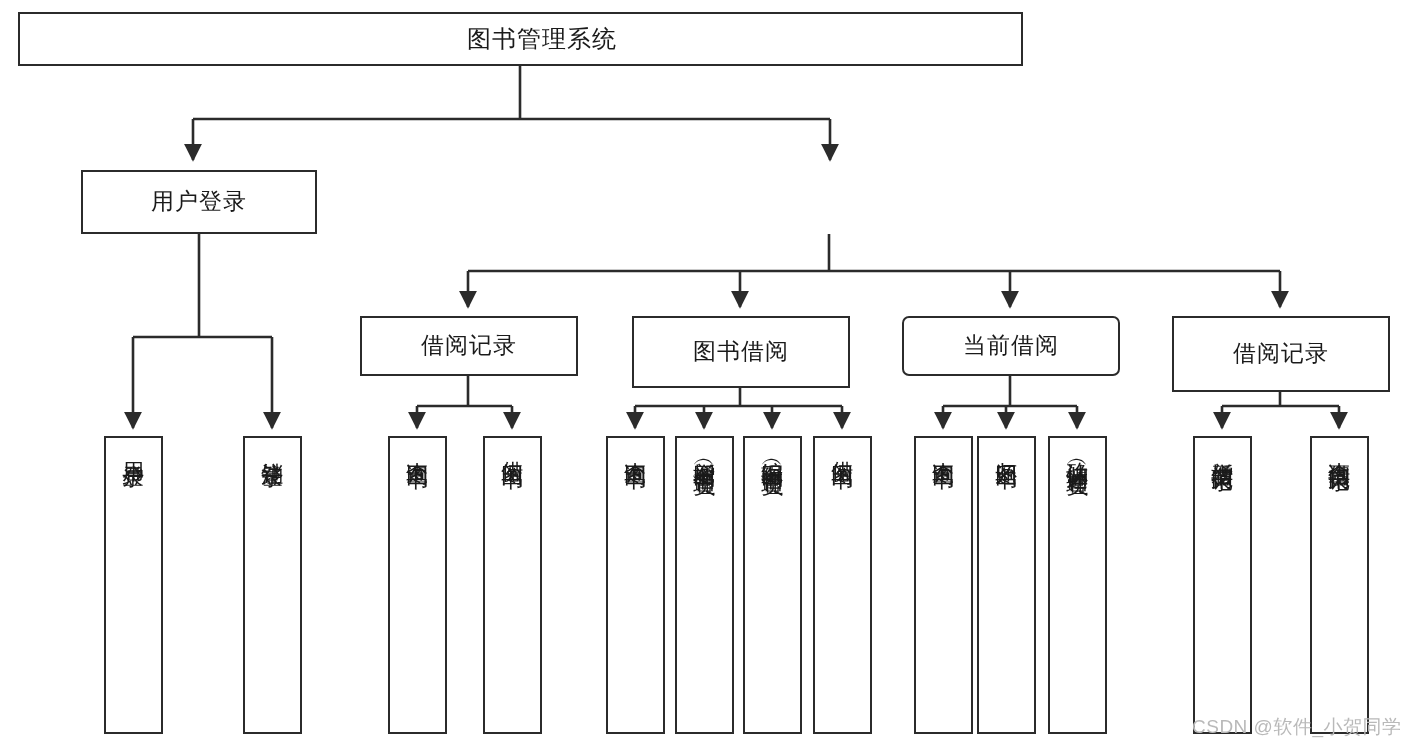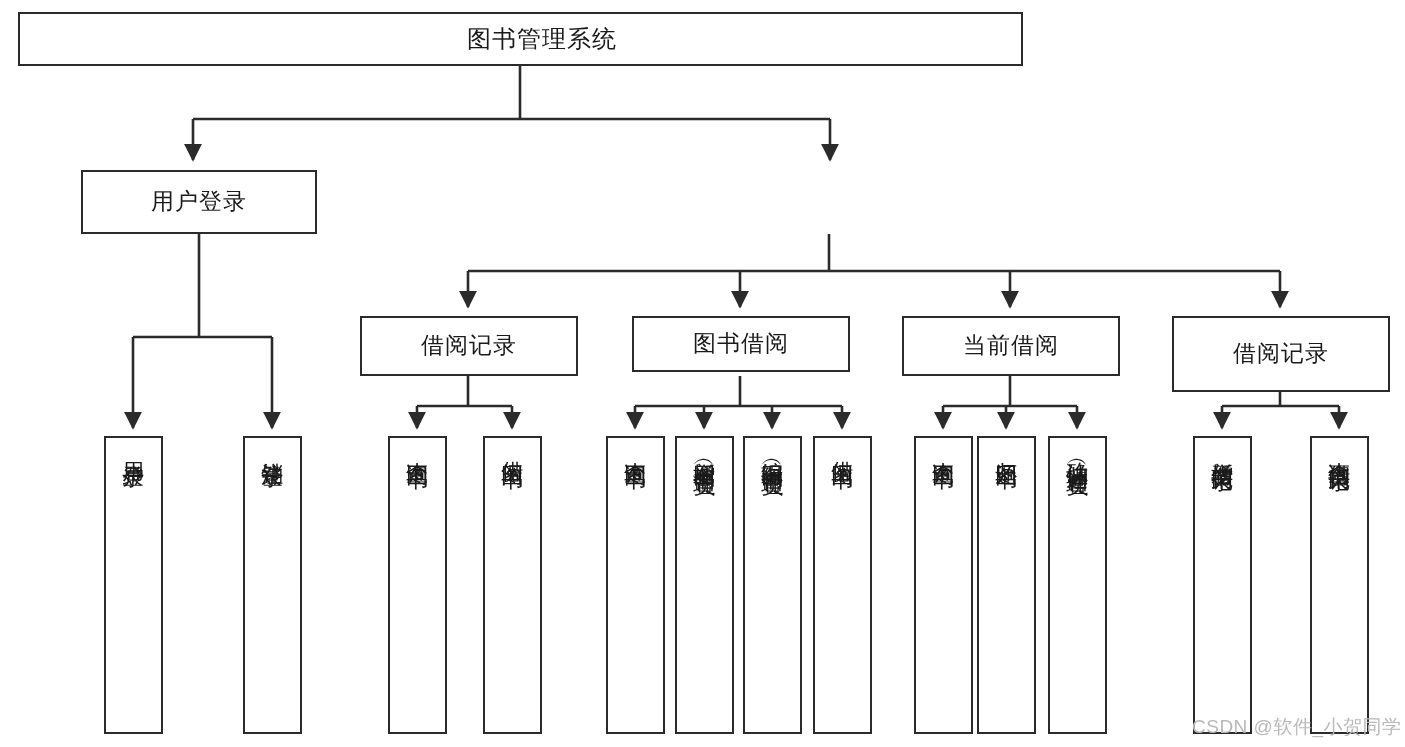--- a/index.html
+++ b/index.html
@@ -125,24 +125,24 @@
     <span>图书管理系统</span>
   </div>
 
   <div class="node h" style="left:81px; top:170px; width:236px; height:64px;">
     <span>用户登录</span>
   </div>
 
   <div class="node h" style="left:360px; top:316px; width:218px; height:60px;">
     <span>借阅记录</span>
   </div>
-  <div class="node h" style="left:632px; top:316px; width:218px; height:56px;">
+  <div class="node h" style="left:632px; top:316px; width:218px; height:72px;">
     <span>图书借阅</span>
   </div>
-  <div class="node h" style="left:902px; top:316px; width:218px; height:60px;">
+  <div class="node h" style="left:902px; top:316px; width:218px; height:60px;border-radius:7px;">
     <span>当前借阅</span>
   </div>
   <div class="node h" style="left:1172px; top:316px; width:218px; height:76px;">
     <span>借阅记录</span>
   </div>
 
   <div class="node v" style="left:104px; top:436px; width:59px; height:298px;">
     <span class="vtext">用户登录</span>
   </div>
   <div class="node v" style="left:243px; top:436px; width:59px; height:298px;">

